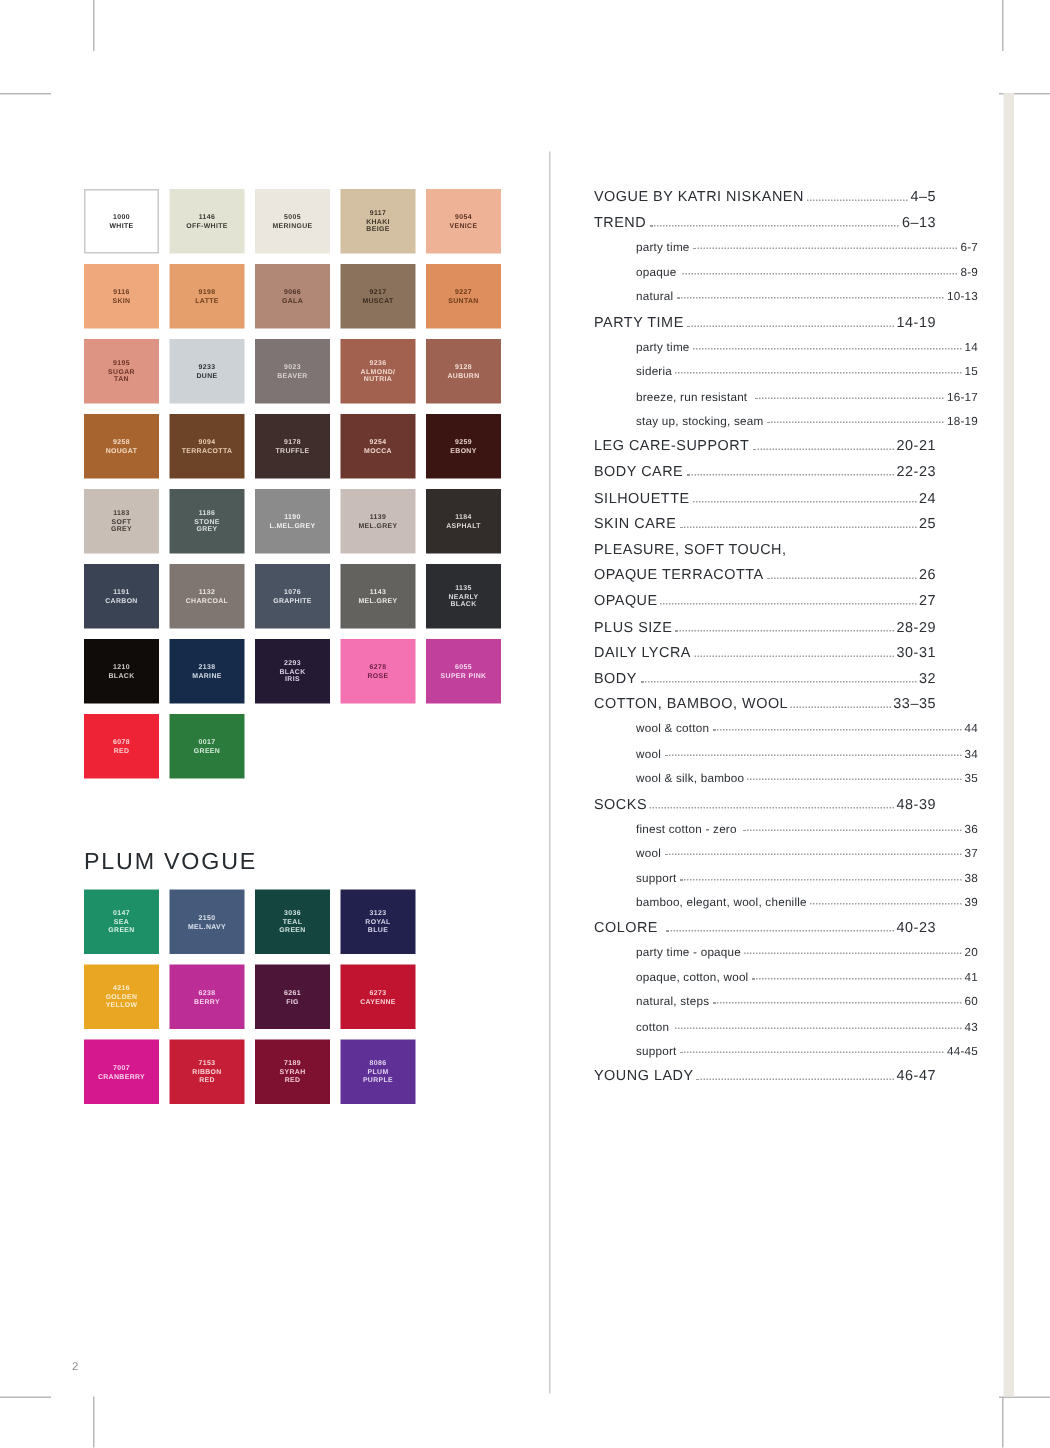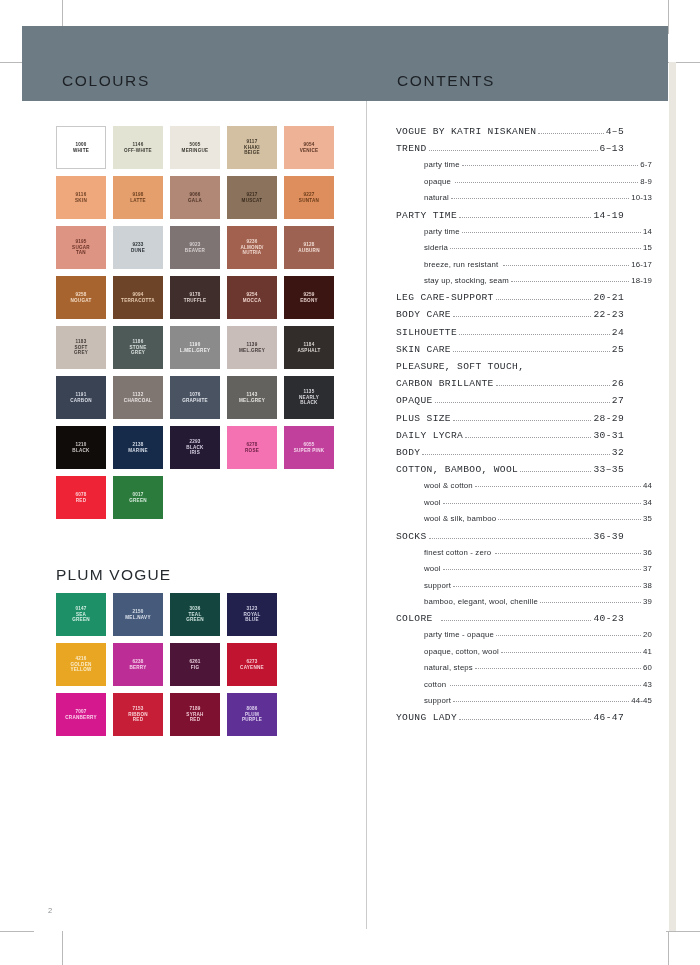--- a/index.html
+++ b/index.html
@@ -146,21 +146,20 @@
     min-width: 4px;
   }
   .toc-row .pg {
     flex: 0 0 auto;
     white-space: pre;
     text-align: right;
   }
   .toc-row.level-0 {
     font-size: 9.6px;
     letter-spacing: 0.35px;
-    font-family: Liberation Mono, monospace;
   }
   .toc-row.level-1 {
     font-size: 7.8px;
     letter-spacing: 0.15px;
     padding-left: 28px;
     margin-bottom: 7.4px;
   }
   .toc-row.nodots .dots { border-bottom: none; }
 
   #page-number {
@@ -180,24 +179,20 @@
   <div class="cropmark cm-h" style="left:0px;  top:62px;"></div>
   <div class="cropmark cm-v" style="left:668px; top:0px;"></div>
   <div class="cropmark cm-h" style="left:666px; top:62px; width:34px;"></div>
   <div class="cropmark cm-v" style="left:62px; top:931px;"></div>
   <div class="cropmark cm-h" style="left:0px;  top:931px;"></div>
   <div class="cropmark cm-v" style="left:668px; top:931px;"></div>
   <div class="cropmark cm-h" style="left:666px; top:931px; width:34px;"></div>
 
   <div class="sheet-edge" style="left:669px; top:62px; width:7px; height:869px;"></div>
 
-  <div id="header-band">
-    <div class="band-title" id="title-colours">COLOURS</div>
-    <div class="band-title" id="title-contents">CONTENTS</div>
-  </div>
 
   <div id="column-divider"></div>
 
   <div id="colours-col">
     <div class="swatch-grid" id="main-swatch-grid">
         <div class="swatch outlined" style="background: rgb(255, 255, 255); color: rgb(42, 42, 42);">
           <span class="code">1000</span>
           <span class="name">WHITE</span>
         </div>
         <div class="swatch" style="background: rgb(227, 227, 212); color: rgb(58, 58, 51);">
@@ -485,21 +480,21 @@
         <span class="lbl">SKIN CARE</span>
         <span class="dots"></span>
         <span class="pg">25</span>
       </div>
       <div class="toc-row level-0 nodots">
         <span class="lbl">PLEASURE, SOFT TOUCH,</span>
         <span class="dots"></span>
         <span class="pg"></span>
       </div>
       <div class="toc-row level-0">
-        <span class="lbl">CARBON BRILLANTE</span>
+        <span class="lbl">OPAQUE TERRACOTTA</span>
         <span class="dots"></span>
         <span class="pg">26</span>
       </div>
       <div class="toc-row level-0">
         <span class="lbl">OPAQUE</span>
         <span class="dots"></span>
         <span class="pg">27</span>
       </div>
       <div class="toc-row level-0">
         <span class="lbl">PLUS SIZE</span>
@@ -532,21 +527,21 @@
         <span class="pg">34</span>
       </div>
       <div class="toc-row level-1">
         <span class="lbl">wool &amp; silk, bamboo</span>
         <span class="dots"></span>
         <span class="pg">35</span>
       </div>
       <div class="toc-row level-0">
         <span class="lbl">SOCKS</span>
         <span class="dots"></span>
-        <span class="pg">36-39</span>
+        <span class="pg">48-39</span>
       </div>
       <div class="toc-row level-1">
         <span class="lbl">finest cotton - zero </span>
         <span class="dots"></span>
         <span class="pg">36</span>
       </div>
       <div class="toc-row level-1">
         <span class="lbl">wool</span>
         <span class="dots"></span>
         <span class="pg">37</span>

